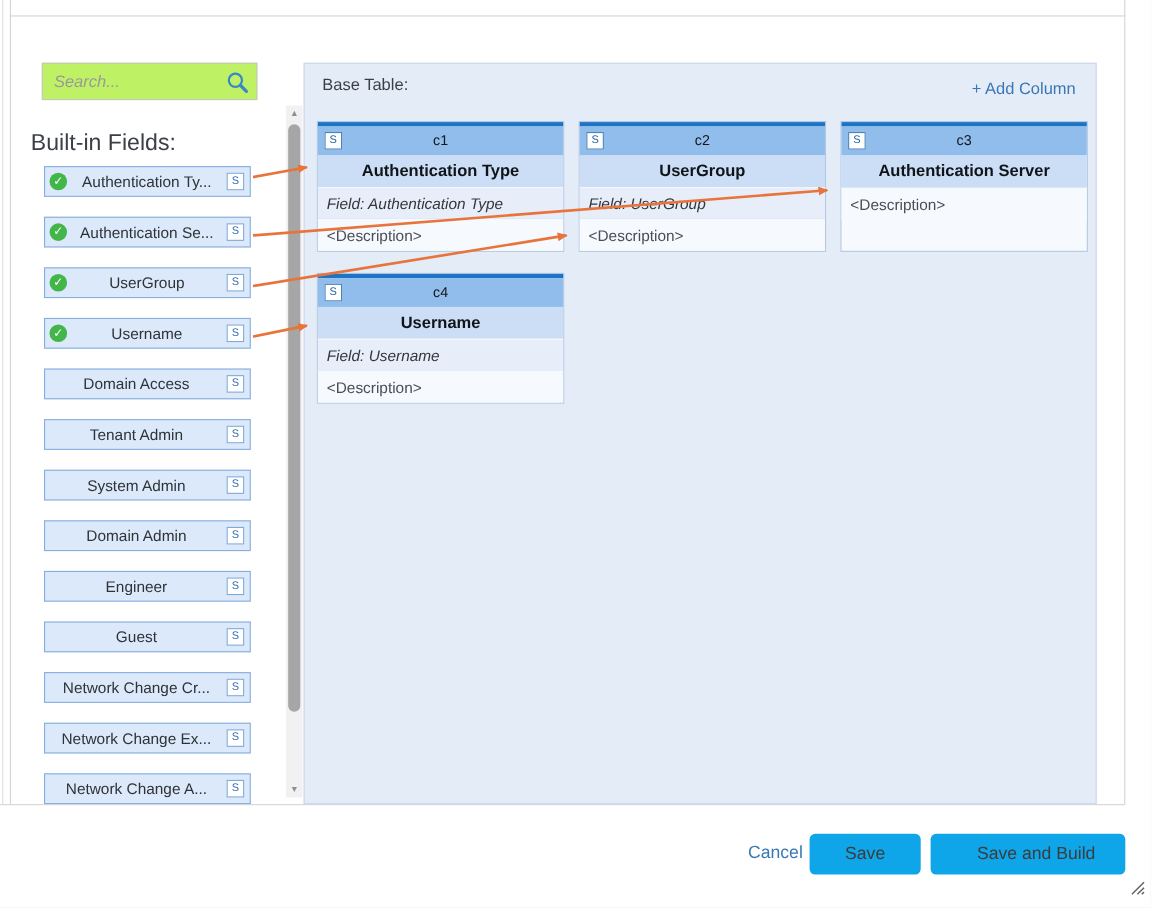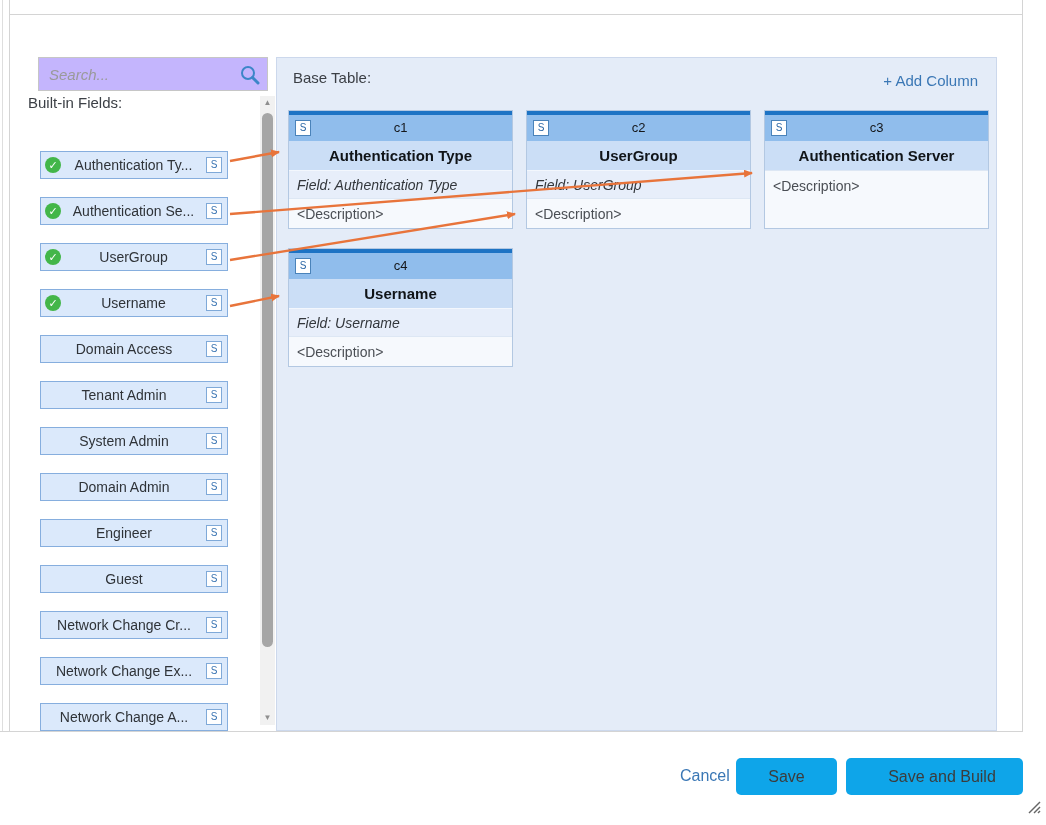--- a/index.html
+++ b/index.html
@@ -13,32 +13,32 @@
   .line-inner-left { left:9px; top:0; width:1px; height:731px; }
   .line-top { left:9px; top:14px; width:1014px; height:1px; }
   .line-right { left:1022px; top:0; width:1px; height:731px; }
   .line-bottom { left:0; top:731px; width:1023px; height:1px; }
 
   .instruction {
     position:absolute; left:14px; top:27px; font-size:15px; font-style:italic; color:#63676d;
   }
 
   .search-box {
-    position:absolute; left:38px; top:57px; width:230px; height:34px;
-    border:1px solid #c6c6c6; background:#c4b5fd;
+    position:absolute; left:38px; top:57px; width:196px; height:34px;
+    border:1px solid #c6c6c6; background:#bef264;
   }
   .search-box input {
     position:absolute; left:0; top:0; width:200px; height:32px; border:none; outline:none;
     padding-left:10px; font-size:15px; font-style:italic; color:#444;
     font-family:"Liberation Sans", sans-serif; background:transparent;
   }
   .search-box input::placeholder { color:#9a9a9a; font-style:italic; }
   .search-icon { position:absolute; right:6px; top:6px; }
 
-  .left-title { position:absolute; left:28px; top:94px; font-size:15px; color:#3c4046; }
+  .left-title { position:absolute; left:28px; top:118px; font-size:21px; color:#3c4046; }
 
   .field-list {
     position:absolute; left:40px; top:151px; width:192px; height:580px;
     display:flex; flex-direction:column; gap:18px; overflow:hidden;
   }
   .field-btn {
     width:188px; height:28px; flex:0 0 28px; background:#dbe9fb; border:1px solid #86aede;
     display:flex; align-items:center; padding:0 5px 0 4px; cursor:pointer;
   }
   .check {

